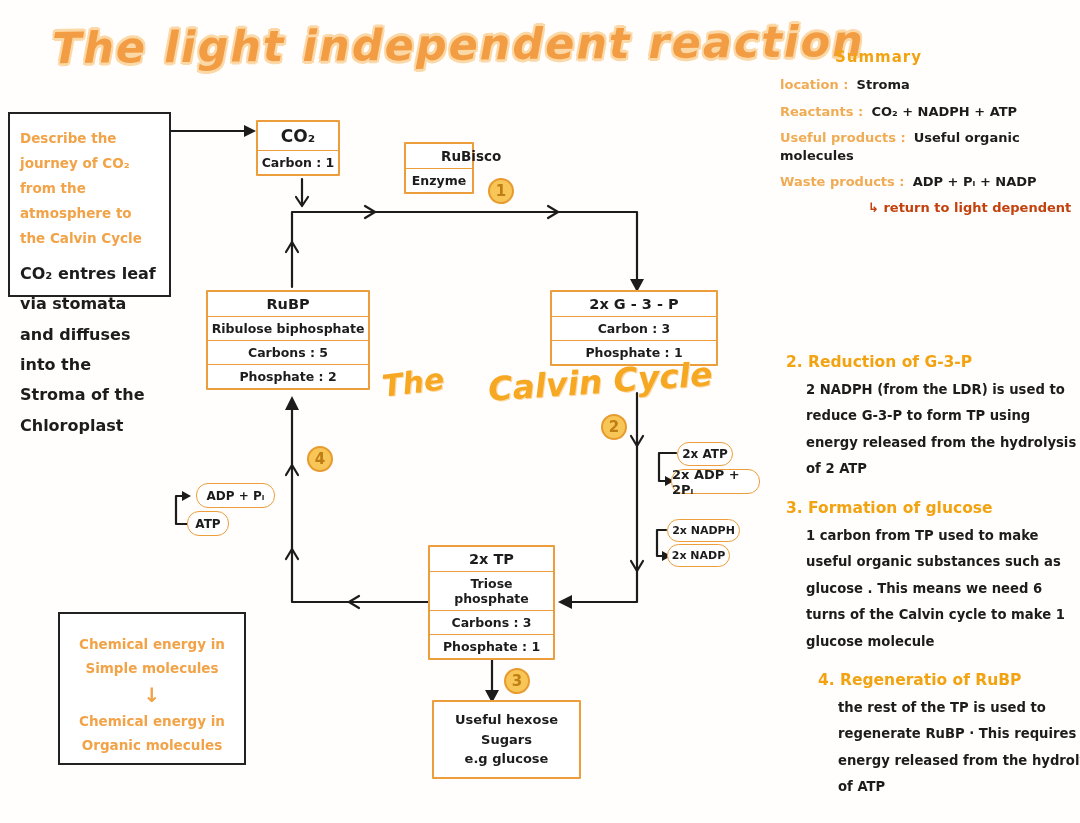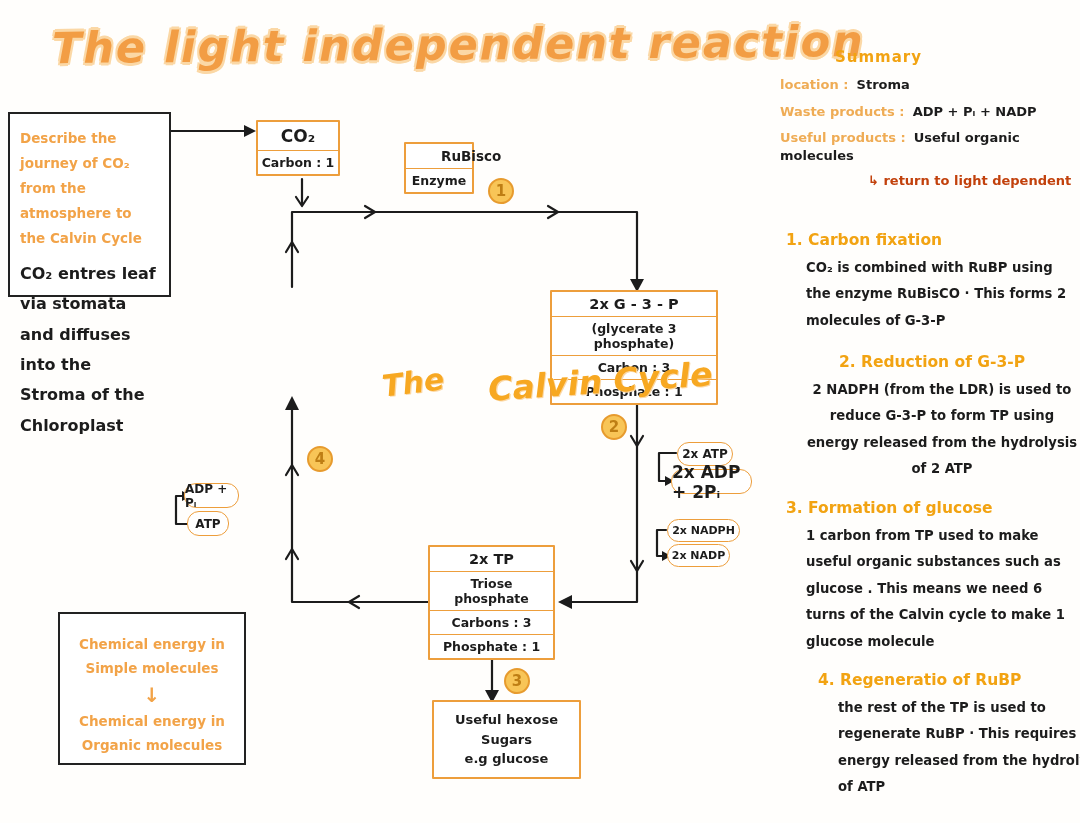--- a/index.html
+++ b/index.html
@@ -46,24 +46,24 @@
   .rubisco-box .node-title { font-size:13.5px;padding-left:35px; }
   .rubp-box { left:206px; top:290px; width:164px; }
   .g3p-box { left:550px; top:290px; width:168px; }
   .tp-box { left:428px; top:545px; width:127px; }
   .hexose-box { left:432px; top:700px; width:149px; padding:8px 0; }
   .hex-line { font-weight:bold; font-size:13px; line-height:1.5; }
 
   
   .chip { position:absolute; background:#fff; border:1.7px solid #ED9E3C; border-radius:12px;
           font-size:12px; font-weight:bold; display:flex; align-items:center; justify-content:center; }
-  .chip-adp   { left:184px; top:483px; width:55px; height:25px; }
+  .chip-adp   { left:196px; top:483px; width:79px; height:25px;text-align:center; }
   .chip-atp   { left:187px; top:511px; width:42px; height:25px; }
   .chip-atp2  { left:677px; top:442px; width:56px; height:24px; }
-  .chip-adp2  { left:671px; top:469px; width:81px; height:25px; font-size:17px; }
+  .chip-adp2  { left:671px; top:469px; width:89px; height:25px; font-size:13px; }
   .chip-nadph { left:667px; top:519px; width:73px; height:23px; font-size:11px; }
   .chip-nadp  { left:667px; top:544px; width:63px; height:23px; font-size:11px; }
 
   
   .stepnum { position:absolute; width:26px; height:26px; border-radius:50%;
              background:#F8C557; border:2.5px solid #E79B2E; color:#BE7E14;
              font-weight:bold; font-size:15px; display:flex; align-items:center; justify-content:center; }
   .num1 { left:488px; top:178px; }
   .num2 { left:601px; top:414px; }
   .num3 { left:504px; top:668px; }
@@ -73,21 +73,21 @@
   .calvin-label { position:absolute; left:382px; top:360px; color:#F7A822; font-style:italic; font-weight:bold; }
   .calvin-the { font-size:30px; transform:rotate(-7deg); display:inline-block;
                 text-shadow:1px 1px 0 #FBD8A6; }
   .calvin-main { font-size:33px; margin-left:38px; margin-top:2px; transform:rotate(-4deg); display:inline-block;
                  white-space:nowrap; text-shadow:1px 1px 0 #FBD8A6; }
 
   
   .step { position:absolute; left:786px; width:292px; }
   .step-heading { color:#F2A312; font-weight:bold; font-size:15.5px; margin-bottom:6px; }
   .step-body { font-size:13.2px; font-weight:bold; line-height:2.0; padding-left:20px; color:#1c1c1c; }
-  .s1 { top:231px; } .s2 { top:353px;text-align:center; } .s3 { top:499px; } .s4 { top:671px;margin-left:32px; }
+  .s1 { top:231px; } .s2 { top:353px; } .s3 { top:499px; } .s4 { top:671px;margin-left:32px; }
 
   
   .arrows { position:absolute; left:0; top:0; width:1080px; height:823px; pointer-events:none; }
   .ln { stroke:#1c1c1c; stroke-width:2.2; fill:none; stroke-linecap:round; stroke-linejoin:round; }
   .hd { fill:#1c1c1c; stroke:none; }
 </style>
 </head>
 <body>
 
 <div id="canvas">
@@ -132,49 +132,58 @@
 
   <div class="main-title">The light independent reaction</div>
 
   <div class="summary">
     <div class="summary-heading">Summary</div>
     <div class="sum-row">
       <span class="sum-label">location :</span>
       <span class="sum-value">Stroma</span>
     </div>
     <div class="sum-row">
+      <span class="sum-label">Reactants :</span>
+      <span class="sum-value">CO₂ + NADPH + ATP</span>
+    </div>
+    <div class="sum-row">
+      <span class="sum-label">Useful products :</span>
+      <span class="sum-value">Useful organic molecules</span>
+    </div>
+    <div class="sum-row">
       <span class="sum-label">Waste products :</span>
       <span class="sum-value">ADP + Pᵢ + NADP</span>
-    </div>
-    <div class="sum-row">
-      <span class="sum-label">Useful products :</span>
-      <span class="sum-value">Useful organic molecules</span>
     </div>
     <div class="sum-note">↳ return to light dependent</div>
   </div>
 
   <div class="blackbox question-box">
     <div class="q-prompt">Describe the journey of CO₂ from the atmosphere to the Calvin Cycle</div>
     <div class="q-answer">CO₂ entres leaf via stomata and diffuses into the Stroma of the Chloroplast</div>
   </div>
 
   <div class="node co2-box">
     <div class="node-title big">CO₂</div>
     <div class="node-row">Carbon : 1</div>
   </div>
 
   <div class="node rubisco-box">
     <div class="node-title">RuBisco</div>
     <div class="node-row">Enzyme</div>
   </div>
 
+  <div class="node rubp-box">
+    <div class="node-title">RuBP</div>
+    <div class="node-row">Ribulose biphosphate</div>
+    <div class="node-row">Carbons : 5</div>
+    <div class="node-row">Phosphate : 2</div>
+  </div>
 
   <div class="node g3p-box">
     <div class="node-title">2x G - 3 - P</div>
-    <div class="node-row">(glycerate 3 phosphate)</div>
     <div class="node-row">Carbon : 3</div>
     <div class="node-row">Phosphate : 1</div>
   </div>
 
   <div class="node tp-box">
     <div class="node-title">2x TP</div>
     <div class="node-row">Triose phosphate</div>
     <div class="node-row">Carbons : 3</div>
     <div class="node-row">Phosphate : 1</div>
   </div>
@@ -194,24 +203,20 @@
   <div class="stepnum num1">1</div>
   <div class="stepnum num2">2</div>
   <div class="stepnum num3">3</div>
   <div class="stepnum num4">4</div>
 
   <div class="calvin-label">
     <div class="calvin-the">The</div>
     <div class="calvin-main">Calvin Cycle</div>
   </div>
 
-  <div class="step s1">
-    <div class="step-heading">1. Carbon fixation</div>
-    <div class="step-body">CO₂ is combined with RuBP using the enzyme RuBisCO · This forms 2 molecules of G-3-P</div>
-  </div>
   <div class="step s2">
     <div class="step-heading">2. Reduction of G-3-P</div>
     <div class="step-body">2 NADPH (from the LDR) is used to reduce G-3-P to form TP using energy released from the hydrolysis of 2 ATP</div>
   </div>
   <div class="step s3">
     <div class="step-heading">3. Formation of glucose</div>
     <div class="step-body">1 carbon from TP used to make useful organic substances such as glucose . This means we need 6 turns of the Calvin cycle to make 1 glucose molecule</div>
   </div>
   <div class="step s4">
     <div class="step-heading">4. Regeneratio of RuBP</div>

